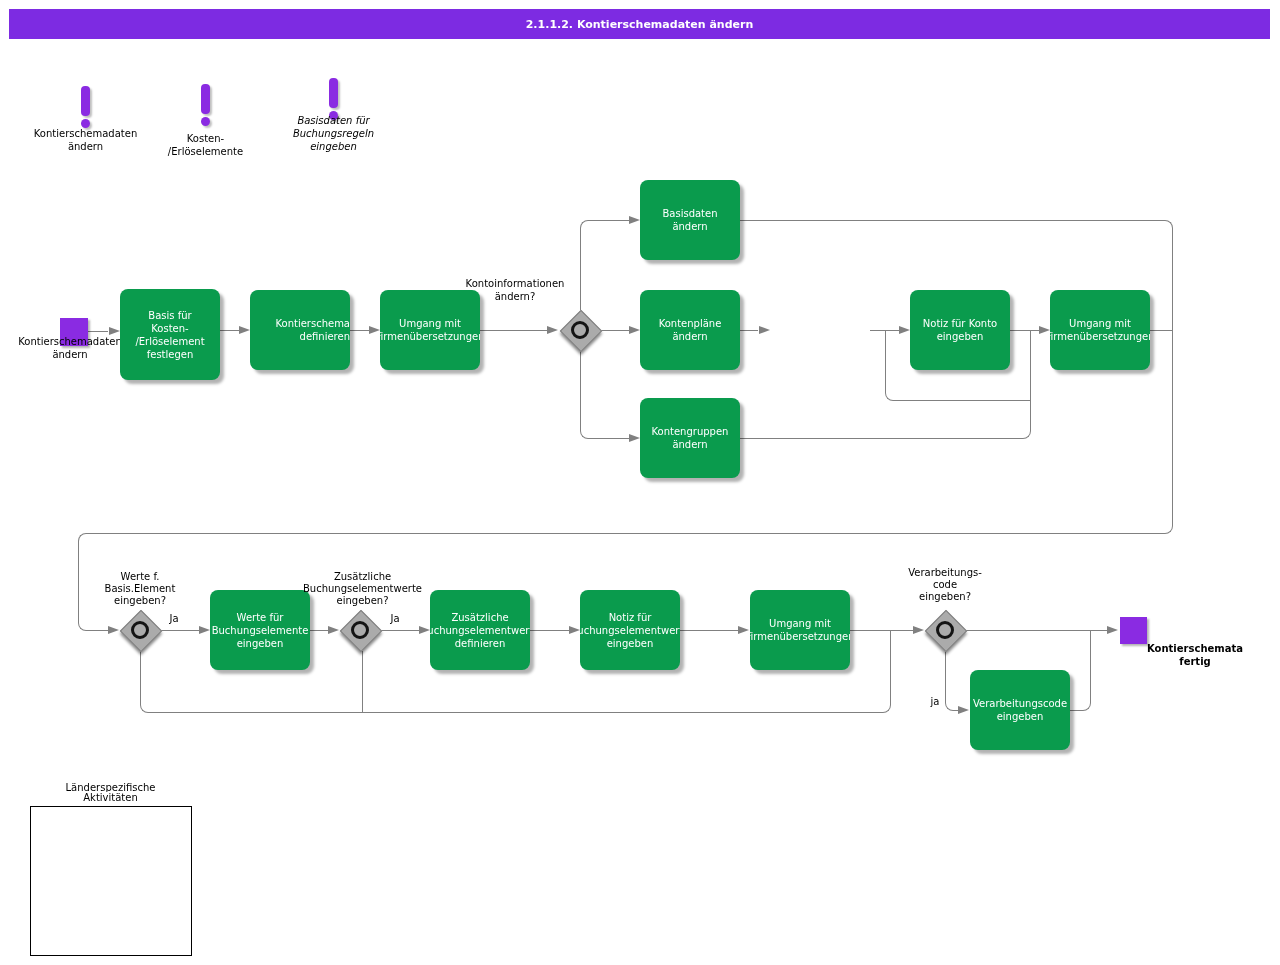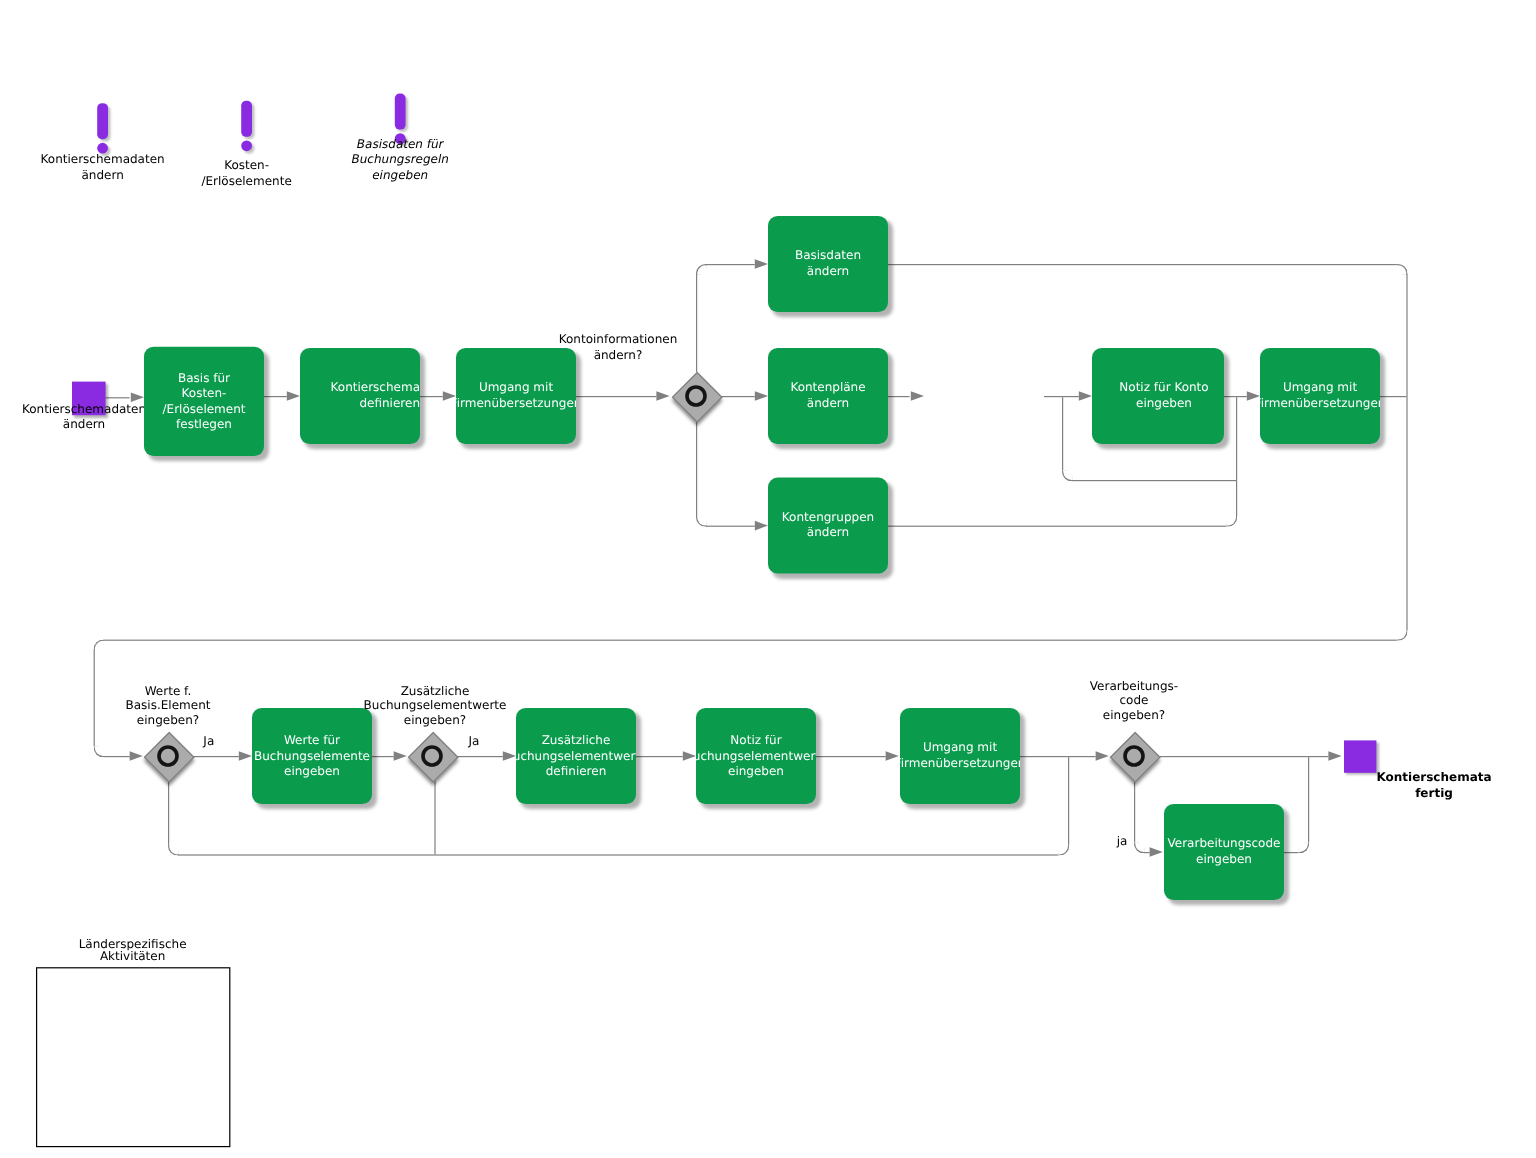--- a/index.html
+++ b/index.html
@@ -42,20 +42,23 @@
   .arr{position:absolute;width:0;height:0;border-top:4px solid transparent;
        border-bottom:4px solid transparent;border-left:11px solid #808080;}
   
   .legend{position:absolute;left:30px;top:806px;width:160px;height:148px;border:1px solid #000;background:#fff;}
 </style>
 </head>
 <body>
 
 <div id="stage">
 
+  <div class="header">
+    <span>2.1.1.2. Kontierschemadaten ändern</span>
+  </div>
 
   <div class="excl" style="left:79px;top:86px;">
       <div class="bar"></div>
       <div class="dot"></div>
     </div>
   <div class="excl" style="left:199px;top:84px;">
       <div class="bar"></div>
       <div class="dot"></div>
     </div>
   <div class="excl" style="left:327px;top:78px;">
@@ -178,21 +181,21 @@
       <div>ändern</div>
     </div>
   <div class="task" style="left:640px;top:290px;">
       <div>Kontenpläne</div>
       <div>ändern</div>
     </div>
   <div class="task" style="left:640px;top:398px;">
       <div>Kontengruppen</div>
       <div>ändern</div>
     </div>
-  <div class="task" style="left:910px;top:290px;padding-left:10px;">
+  <div class="task" style="left:910px;top:290px;">
       <div>Notiz für Konto</div>
       <div>eingeben</div>
     </div>
   <div class="task" style="left:1050px;top:290px;">
       <div>Umgang mit</div>
       <div>Firmenübersetzungen</div>
     </div>
   <div class="task" style="left:210px;top:590px;">
       <div>Werte für</div>
       <div>Buchungselemente</div>

